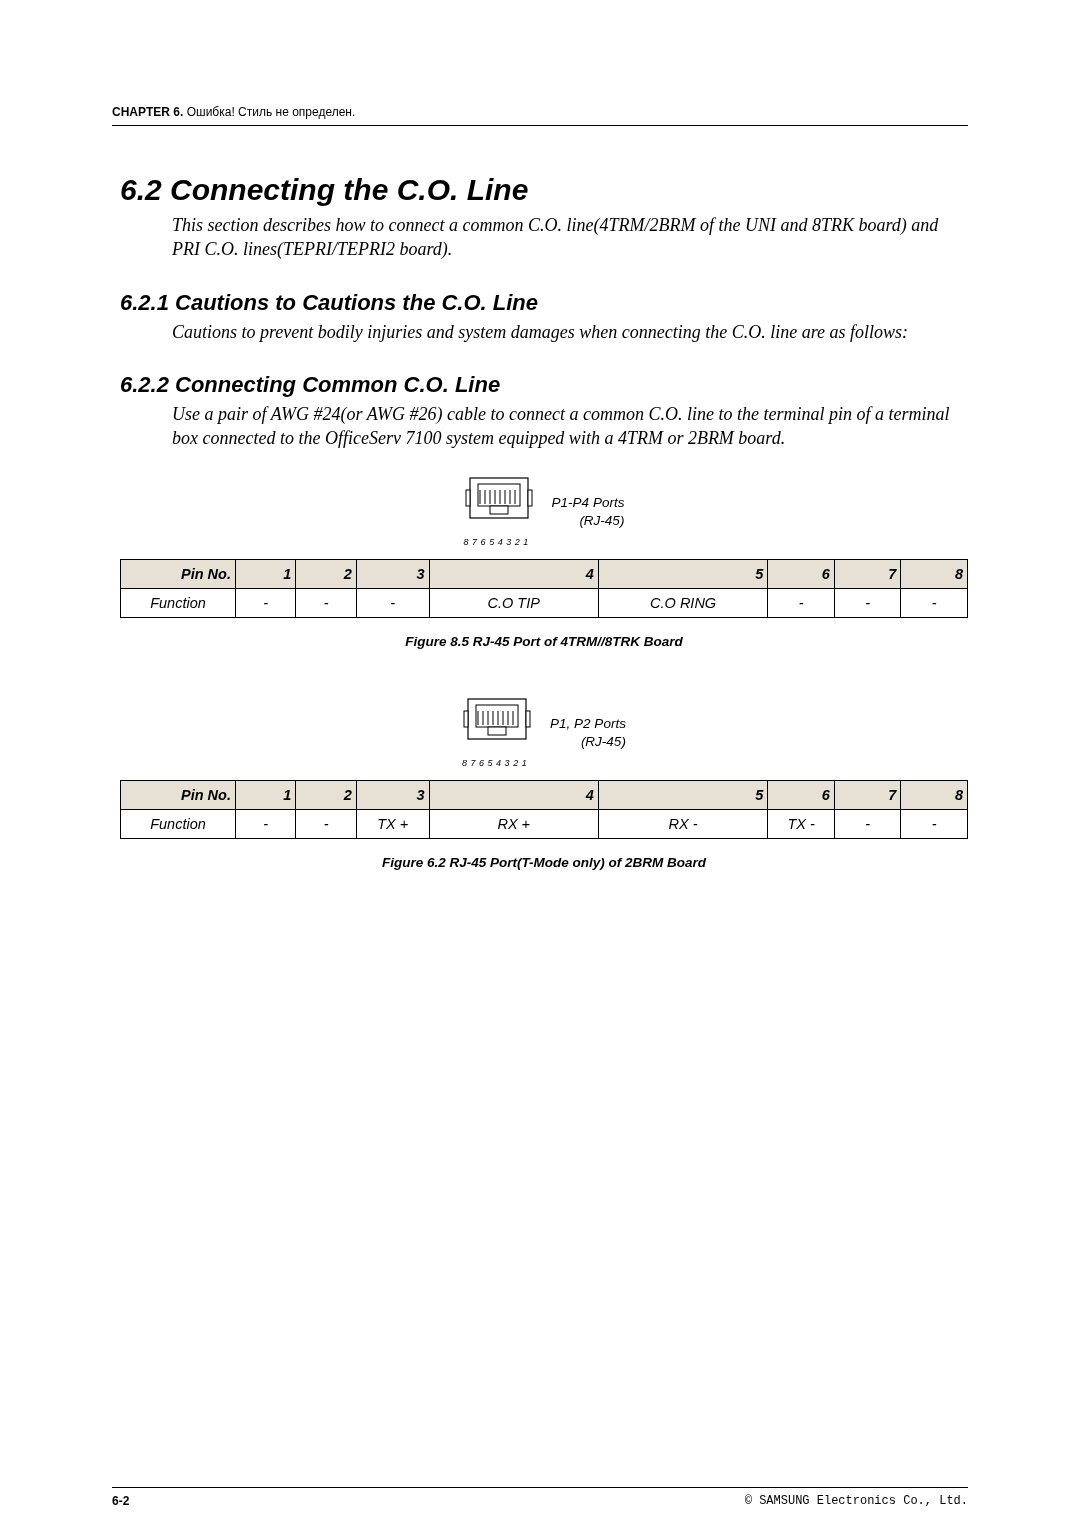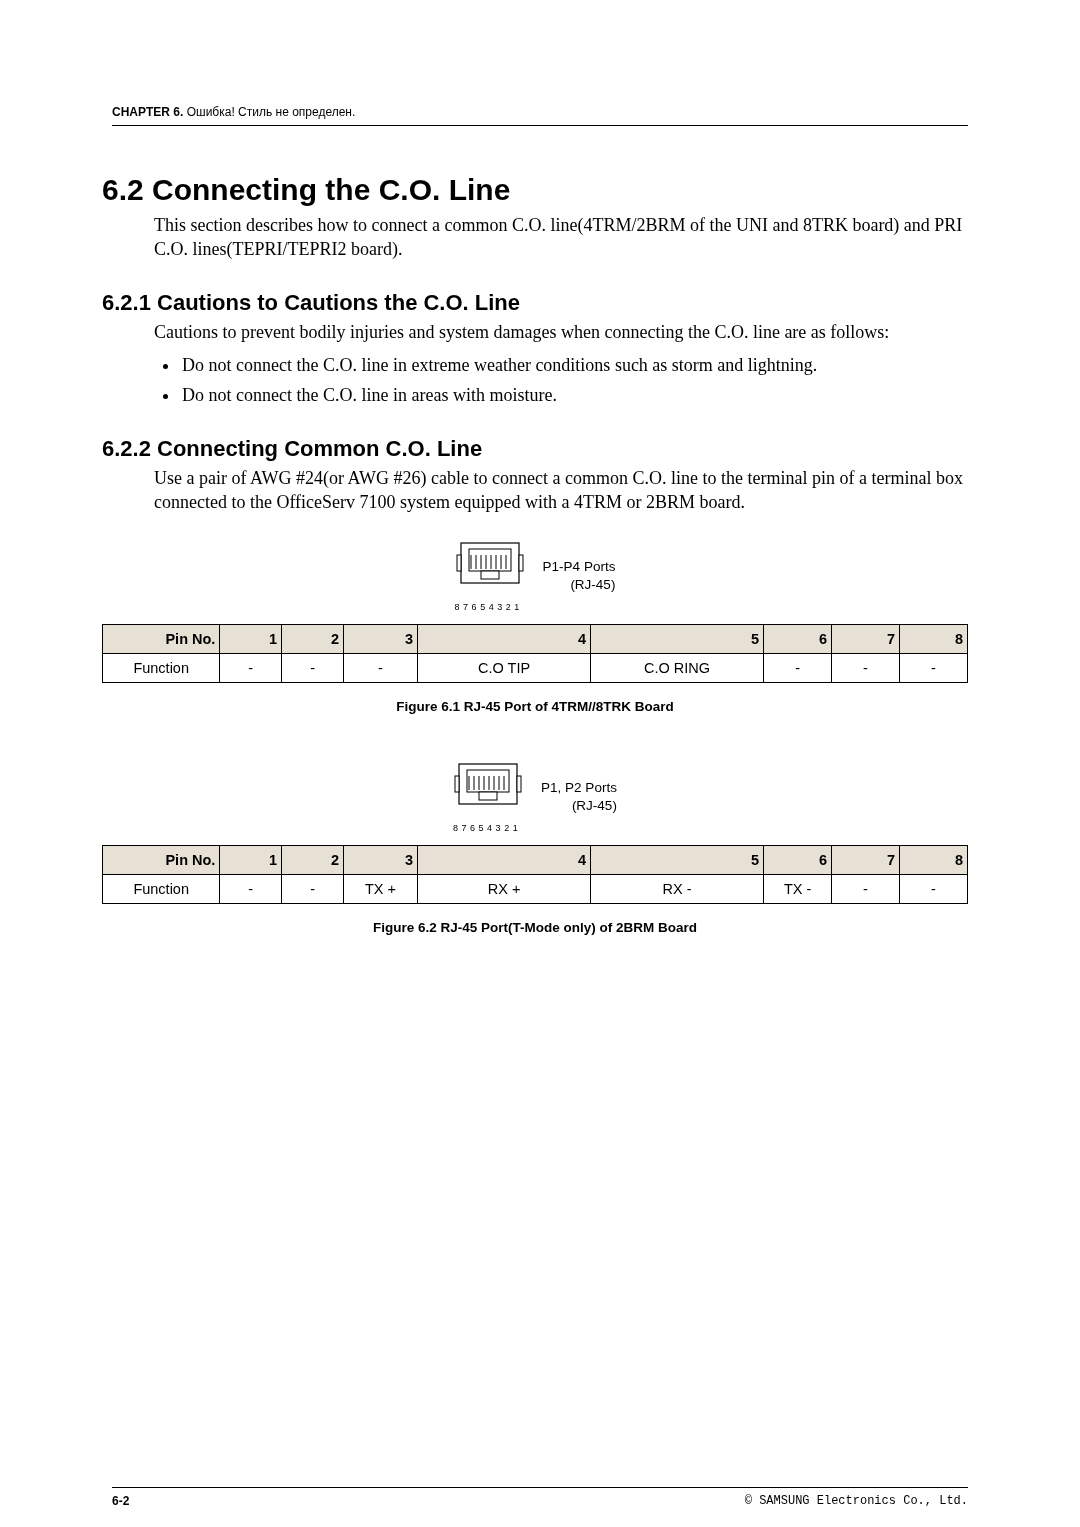--- a/index.html
+++ b/index.html
@@ -4,21 +4,21 @@
 <style>
   * { box-sizing: border-box; margin: 0; padding: 0; }
   html, body { width: 1080px; height: 1527px; background: #fff; font-family: "Times New Roman", Times, serif; color: #000; }
   .page { position: relative; width: 1080px; height: 1527px; padding: 84px 110px 40px 110px; margin-top: 29px; }
   .header-line { position: absolute; top: 96px; left: 112px; right: 112px; border-top: 1.5px solid #000; }
   .footer-line { position: absolute; bottom: 68px; left: 112px; right: 112px; border-top: 1.5px solid #000; }
   .running-head { position: absolute; top: 76px; left: 112px; font-family: Arial, Helvetica, sans-serif; font-size: 12px; }
   .running-head .chap { font-weight: bold; }
   .page-num { position: absolute; bottom: 48px; left: 112px; font-family: Arial, Helvetica, sans-serif; font-size: 12px; font-weight: bold; }
   .copyright { position: absolute; bottom: 48px; right: 112px; font-family: Liberation Mono, monospace; font-size: 12px; }
-  .content { position: absolute; top: 130px; left: 102px; right: 112px; }
+  .content { position: absolute; top: 130px; left: 120px; right: 112px; font-style: italic; }
   h1.sec { font-family: Arial, Helvetica, sans-serif; font-size: 30px; font-weight: bold; margin: 14px 0 6px 0; }
   p.body { font-family: "Times New Roman", Times, serif; font-size: 18px; line-height: 1.35; margin: 2px 0 8px 52px; }
   h2.subsec { font-family: Arial, Helvetica, sans-serif; font-size: 22px; font-weight: bold; margin: 28px 0 4px 0; }
   ul.bullets { margin: 4px 0 8px 78px; font-family: "Times New Roman", Times, serif; font-size: 18px; line-height: 1.45; }
   ul.bullets li { list-style-type: disc; margin-bottom: 4px; padding-left: 2px; }
   .fig-wrap { text-align: center; margin: 26px 0 10px 0; }
   .rj45 { display: inline-block; vertical-align: middle; }
   .rj-label { display: inline-block; vertical-align: middle; font-family: Arial, Helvetica, sans-serif; font-size: 13.5px; text-align: right; margin-left: 14px; line-height: 1.35; }
   .pin-nums { font-family: Arial, Helvetica, sans-serif; font-size: 9px; letter-spacing: 0.5px; text-align: left; margin-top: 1px; }
   table.pins { width: 100%; border-collapse: collapse; font-family: Arial, Helvetica, sans-serif; font-size: 14.5px; margin: 12px 0 0 0; }
@@ -43,24 +43,20 @@
     <span class="chap">CHAPTER 6.</span><span> Ошибка! Стиль не определен.</span>
   </div>
   <div class="header-line"></div>
 
   <div class="content">
     <h1 class="sec">6.2  Connecting the C.O. Line</h1>
     <p class="body">This section describes how to connect a common C.O. line(4TRM/2BRM of the UNI and 8TRK board) and PRI C.O. lines(TEPRI/TEPRI2 board).</p>
 
     <h2 class="subsec">6.2.1  Cautions to Cautions the C.O. Line</h2>
     <p class="body">Cautions to prevent bodily injuries and system damages when connecting the C.O. line are as follows:</p>
-    <ul class="bullets">
-      <li>Do not connect the C.O. line in extreme weather conditions such as storm and lightning.</li>
-      <li>Do not connect the C.O. line in areas with moisture.</li>
-    </ul>
 
     <h2 class="subsec">6.2.2  Connecting Common C.O. Line</h2>
     <p class="body">Use a pair of AWG #24(or AWG #26) cable to connect a common C.O. line to the terminal pin of a terminal box connected to the OfficeServ 7100 system equipped with a 4TRM or 2BRM board.</p>
 
     <div class="fig-wrap">
       <span class="rj45">
         <svg width="70" height="56" viewBox="0 0 70 56">
           <rect x="6" y="2" width="58" height="40" fill="#fff" stroke="#000" stroke-width="1.2"></rect>
           <rect x="14" y="8" width="42" height="22" fill="#fff" stroke="#000" stroke-width="1"></rect>
           <rect x="26" y="30" width="18" height="8" fill="#fff" stroke="#000" stroke-width="1"></rect>
@@ -104,21 +100,21 @@
         <td>-</td>
         <td>-</td>
         <td>C.O TIP</td>
         <td>C.O RING</td>
         <td>-</td>
         <td>-</td>
         <td>-</td>
       </tr>
     </tbody>
       </table>
-    <div class="fig-cap">Figure 6.1   RJ-45 Port of 4TRM//8TRK Board</div>
+    <div class="fig-cap">Figure 8.5   RJ-45 Port of 4TRM//8TRK Board</div>
 
     <div class="fig-wrap" style="margin-top:48px;">
       <span class="rj45">
         <svg width="70" height="56" viewBox="0 0 70 56">
           <rect x="6" y="2" width="58" height="40" fill="#fff" stroke="#000" stroke-width="1.2"></rect>
           <rect x="14" y="8" width="42" height="22" fill="#fff" stroke="#000" stroke-width="1"></rect>
           <rect x="26" y="30" width="18" height="8" fill="#fff" stroke="#000" stroke-width="1"></rect>
           <g stroke="#000" stroke-width="1">
             <line x1="16" y1="14" x2="16" y2="28"></line>
             <line x1="21" y1="14" x2="21" y2="28"></line>

